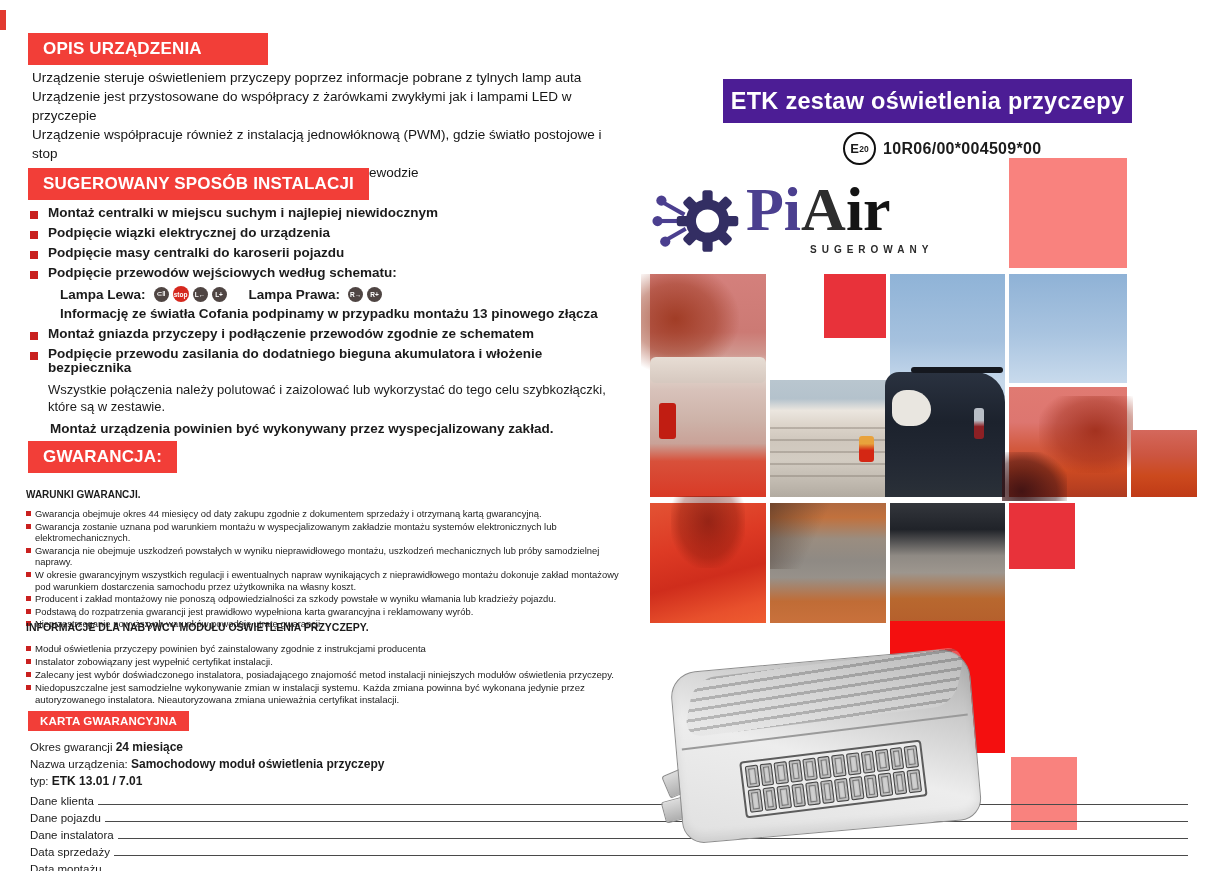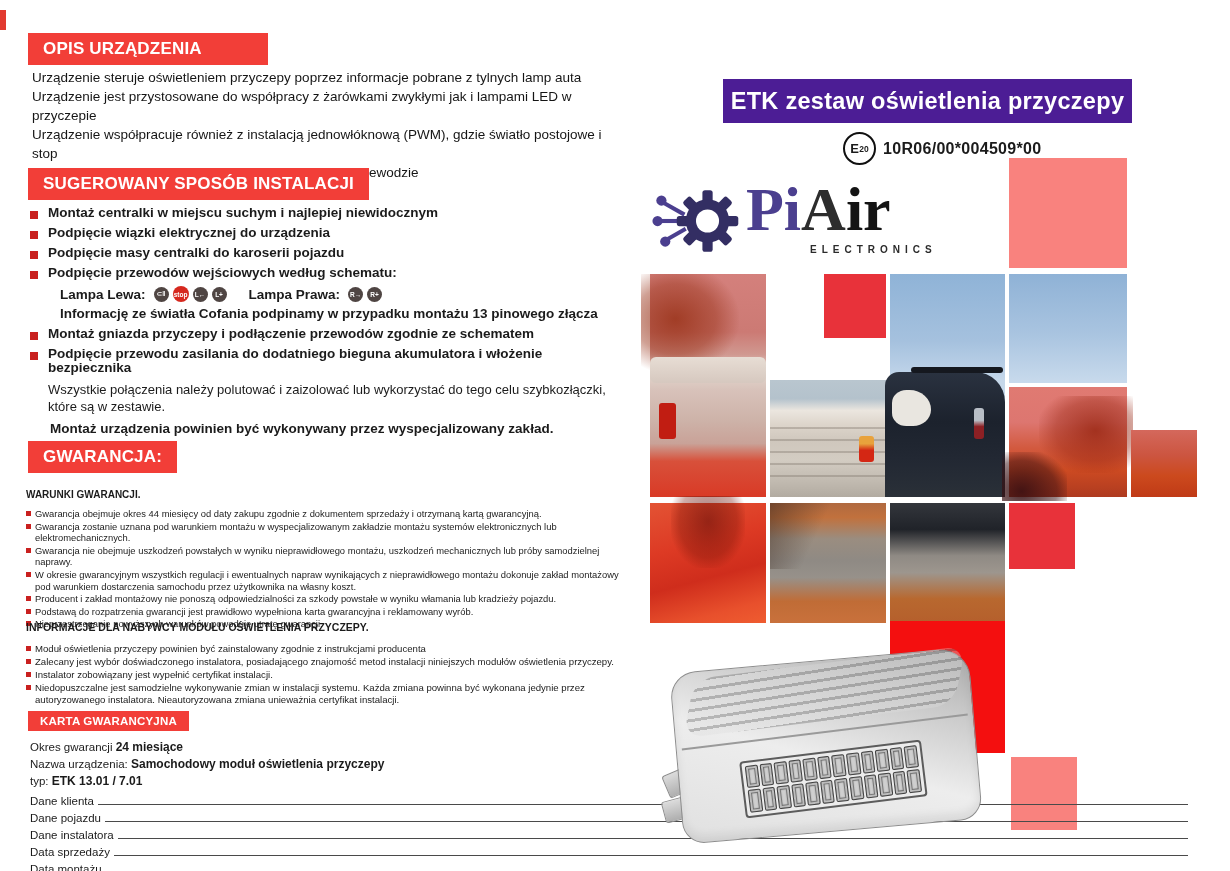--- a/index.html
+++ b/index.html
@@ -218,25 +218,25 @@
 
   <div class="abs tiny-title" style="left:26px;top:621px;font-size:10.5px;">INFORMACJE DLA NABYWCY MODUŁU OŚWIETLENIA PRZYCZEPY.</div>
 
   <div class="abs tlist" style="left:26px;top:643px;width:600px;font-size:9.6px;line-height:12px;">
     <div class="trow">
         <span class="tsq"></span>
         <span>Moduł oświetlenia przyczepy powinien być zainstalowany zgodnie z instrukcjami producenta</span>
       </div>
     <div class="trow">
         <span class="tsq"></span>
+        <span>Instalator zobowiązany jest wypełnić certyfikat instalacji.</span>
+      </div>
+    <div class="trow">
+        <span class="tsq"></span>
         <span>Zalecany jest wybór doświadczonego instalatora, posiadającego znajomość metod instalacji niniejszych modułów oświetlenia przyczepy.</span>
-      </div>
-    <div class="trow">
-        <span class="tsq"></span>
-        <span>Instalator zobowiązany jest wypełnić certyfikat instalacji.</span>
       </div>
     <div class="trow">
         <span class="tsq"></span>
         <span>Niedopuszczalne jest samodzielne wykonywanie zmian w instalacji systemu. Każda zmiana powinna być wykonana jedynie przez  autoryzowanego instalatora. Nieautoryzowana zmiana unieważnia certyfikat instalacji.</span>
       </div>
   </div>
 
   <div class="abs red-header small" style="left:28px;top:711px;">KARTA GWARANCYJNA</div>
 
   <div class="abs" style="left:30px;top:739px;width:560px;">
@@ -306,21 +306,21 @@
           <rect x="-24" y="-4" width="10" height="8" rx="2" transform="rotate(45)"></rect>
           <rect x="14" y="-4" width="10" height="8" rx="2" transform="rotate(45)"></rect>
           <circle cx="0" cy="0" r="17"></circle>
         </g>
         <circle cx="44" cy="32" r="9" fill="#fff"></circle>
       </g>
     </svg>
     <div class="logo-text abs" style="left:96px;top:2px;">
       <span class="logo-pi">Pi</span><span class="logo-a">A</span><span class="logo-ir">ir</span>
     </div>
-    <div class="logo-sub abs" style="left:160px;top:68px;">ELECTRONICS</div>
+    <div class="logo-sub abs" style="left:160px;top:68px;">SUGEROWANY</div>
   </div>
 
   <div>
     <div class="tile t-salmon" style="left:1009px;top:158px;width:118px;height:110px;"></div>
     <div class="tile t-red" style="left:824px;top:274px;width:62px;height:64px;"></div>
 
     <div class="tile t-col1" style="left:650px;top:274px;width:116px;height:223px;">
       <div class="tree"></div>
       <div class="canvas"></div>
       <div class="lamp"></div>

